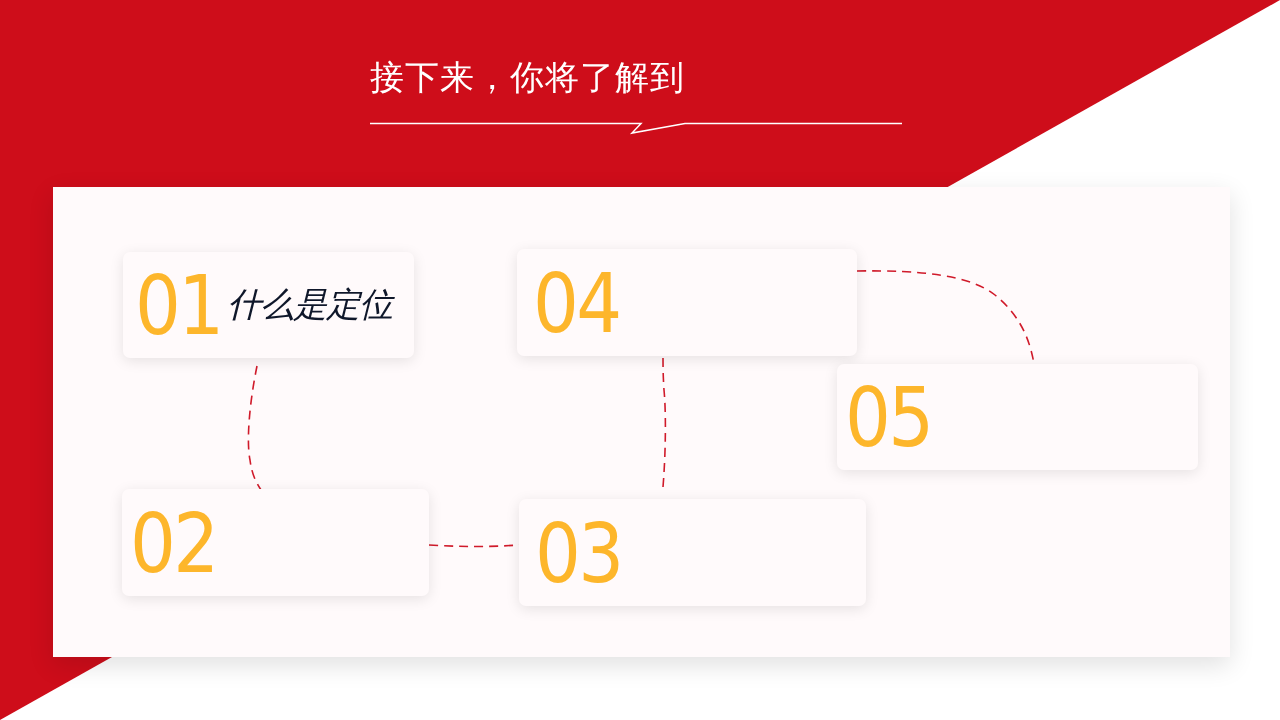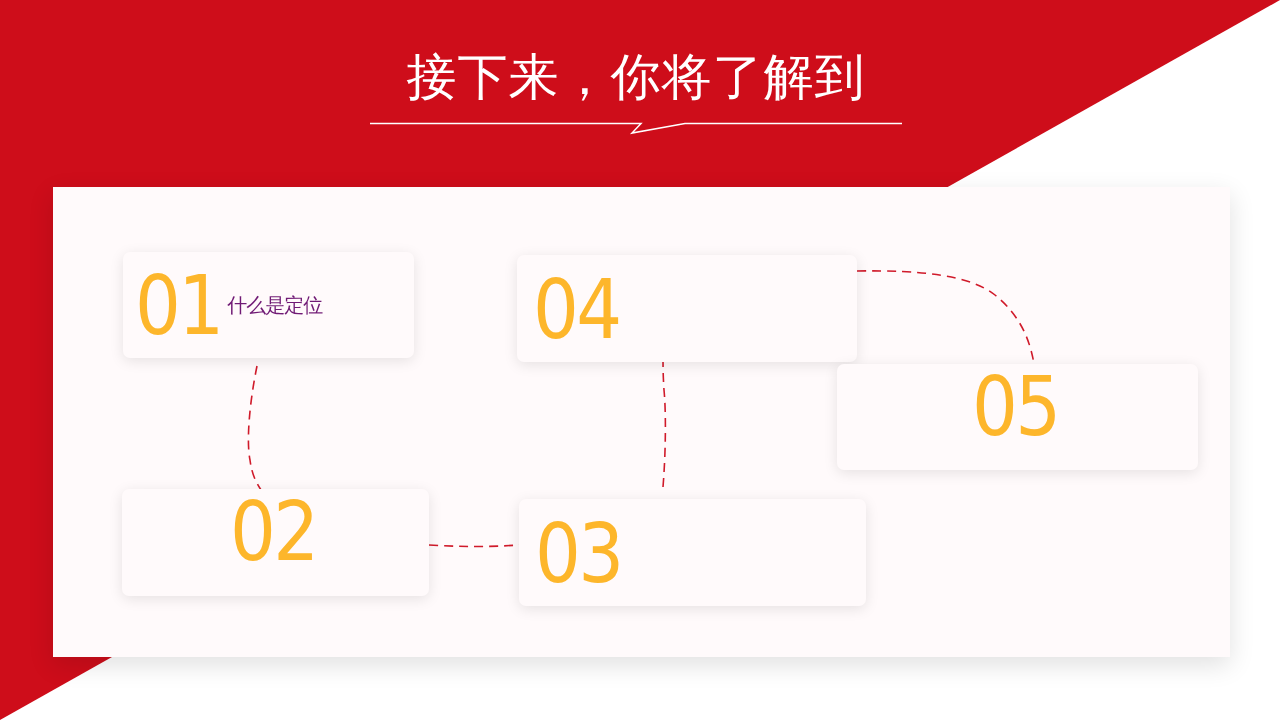--- a/index.html
+++ b/index.html
@@ -6,21 +6,21 @@
     body {
       width:1280px; height:720px; position:relative; overflow:hidden;
       background:#ffffff;
       font-family: "DejaVu Sans", "Liberation Sans", sans-serif;
     }
     .bg-red {
       position:absolute; left:0; top:0; width:1280px; height:720px;
     }
     .title {
       position:absolute; left:370px; width:532px; top:42px;
-      text-align:center; color:#ffffff; font-size:50px; line-height:70px;
+      color:#ffffff; font-size:34px; line-height:70px;
       letter-spacing:1px;
     }
     .bubble-line { position:absolute; left:0; top:0; width:1280px; height:720px; pointer-events:none; }
     .panel {
       position:absolute; left:53px; top:187px; width:1177px; height:470px;
       background:#fffafb;
       box-shadow: 0 8px 24px rgba(0,0,0,0.12);
     }
     .connectors { position:absolute; left:0; top:0; width:1280px; height:720px; pointer-events:none; }
     .card {
@@ -28,22 +28,23 @@
       box-shadow: 0 3px 14px rgba(0,0,0,0.10);
       display:flex; align-items:center; box-sizing:border-box;text-align:center;
     }
     .card .num {
       font-family: "DejaVu Sans", sans-serif; font-weight:normal;
       font-size:82px; line-height:1; color:#fdb62b;
       letter-spacing:-3px; margin-top:2px;
       transform:scaleX(0.88); transform-origin:left center;
     }
     .card .label {
-      font-size:20px; color:#701a75; white-space:nowrap; margin-left:-6px;
+      font-size:34px; color:#0f172a; white-space:nowrap; margin-left:-6px;
       letter-spacing:-1px;
+      font-style:italic;
     }
   </style>
 </head>
 <body>
 
 <svg class="bg-red" viewBox="0 0 1280 720">
   <polygon points="0,0 1280,0 0,720" fill="#ce0d1a"></polygon>
 </svg>
 
 <div class="title">接下来，你将了解到</div>
@@ -61,27 +62,27 @@
     <path d="M663,487 C666,450 666,410 664,390 C663,375 663,365 663,356"></path>
     <path d="M857,271 C920,270 970,275 995,295 C1020,315 1030,340 1034,364"></path>
   </g>
 </svg>
 
 <div class="card" style="left:123px; top:252px; width:291px; height:106px; padding-left:12px;">
   <span class="num">01</span>
   <span class="label">什么是定位</span>
 </div>
 
-<div class="card" style="left:517px; top:255px; width:340px; height:107px; padding-left:16px;">
+<div class="card" style="left:517px; top:249px; width:340px; height:107px; padding-left:16px;">
   <span class="num">04</span>
 </div>
 
-<div class="card" style="left:837px; top:364px; width:361px; height:106px; padding-left:8px;flex-direction:column;">
+<div class="card" style="left:837px; top:364px; width:361px; height:106px; padding-left:8px;">
   <span class="num">05</span>
 </div>
 
-<div class="card" style="left:122px; top:489px; width:307px; height:107px; padding-left:8px;flex-direction:column;">
+<div class="card" style="left:122px; top:489px; width:307px; height:107px; padding-left:8px;">
   <span class="num">02</span>
 </div>
 
 <div class="card" style="left:519px; top:487px; width:347px; height:107px; padding-left:16px;margin-top:12px;">
   <span class="num">03</span>
 </div>
 
 </body></html>

